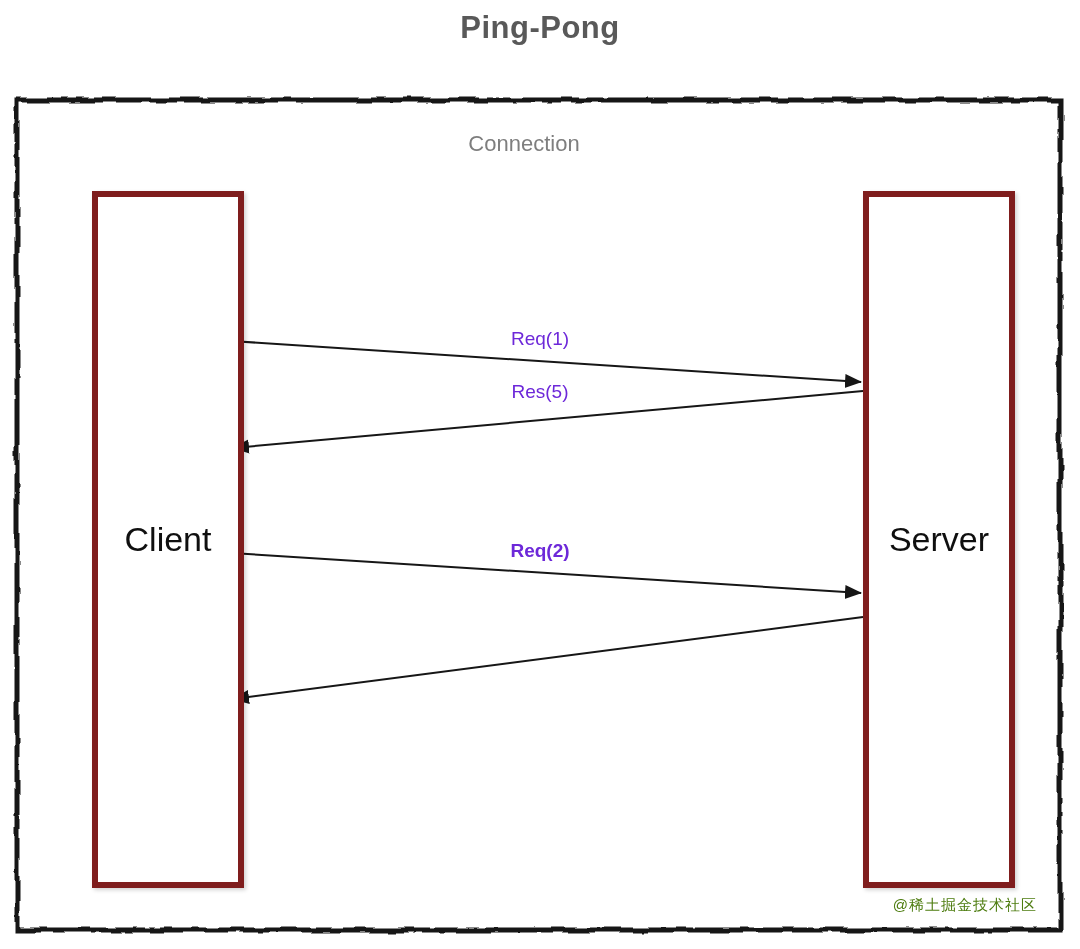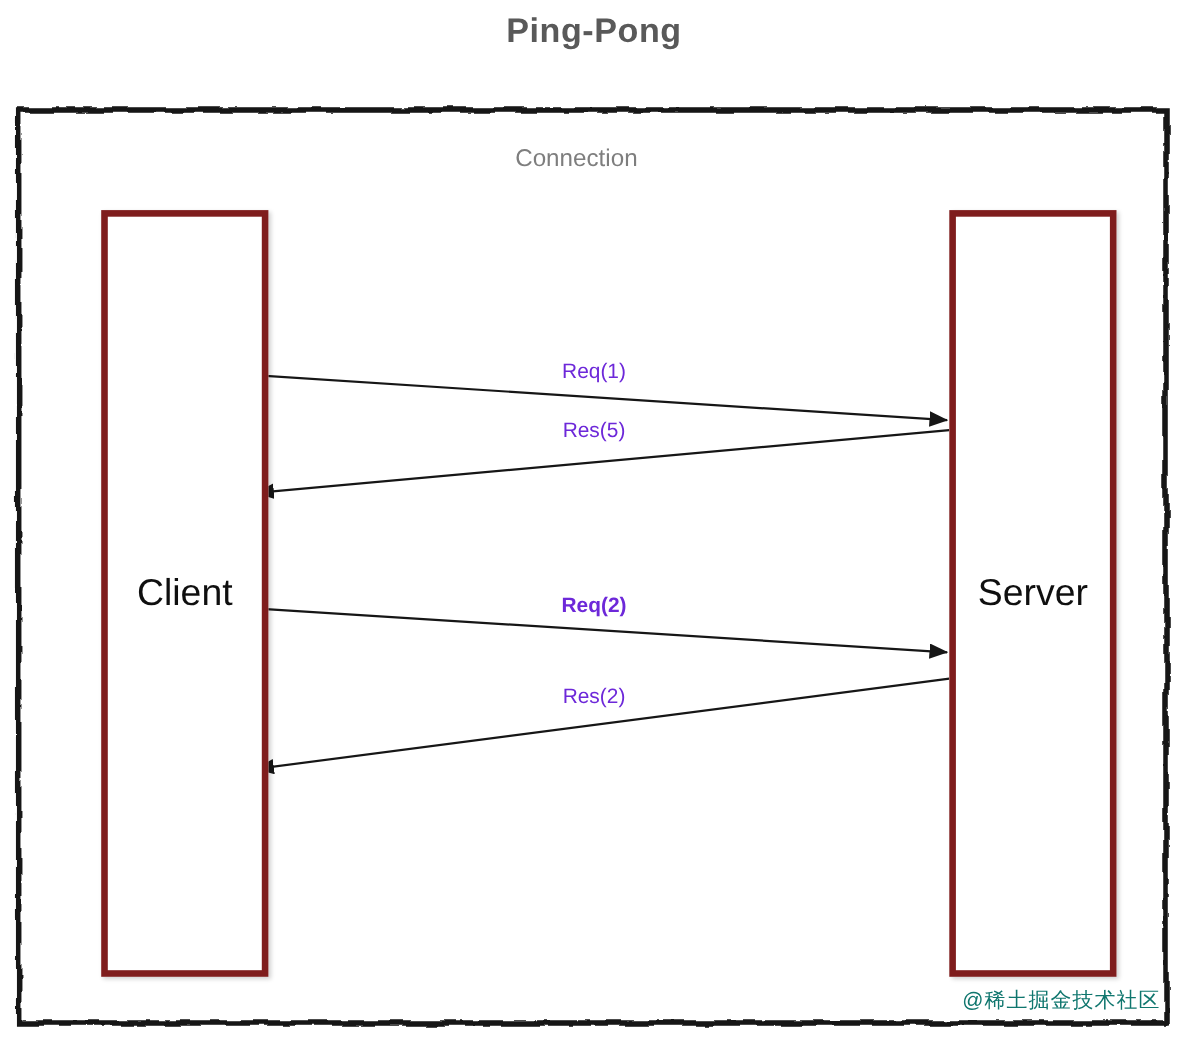--- a/index.html
+++ b/index.html
@@ -71,23 +71,23 @@
     font-size: 19px;
     color: #6d28d9;
   }
   .msg-req1 { top: 328px; }
   .msg-res1 { top: 381px; }
   .msg-req2 { top: 540px; font-weight: bold; }
   .msg-res2 { top: 623px; }
   .watermark {
     position: absolute;
     top: 896px;
-    right: 25px;
-    font-size: 19px;
-    color: #0f766e;
+    right: 43px;
+    font-size: 15px;
+    color: #4d7c0f;
     letter-spacing: 1px;
   }
 </style>
 </head>
 <body>
 
 <div class="page">
 
   <h1 class="diagram-title">Ping-Pong</h1>
 
@@ -116,17 +116,16 @@
     <span class="node-label">Client</span>
   </div>
 
   <div class="node node-server">
     <span class="node-label">Server</span>
   </div>
 
   <div class="msg-label msg-req1">Req(1)</div>
   <div class="msg-label msg-res1">Res(5)</div>
   <div class="msg-label msg-req2">Req(2)</div>
-  <div class="msg-label msg-res2">Res(2)</div>
 
   <div class="watermark">@稀土掘金技术社区</div>
 
 </div>
 
 </body></html>

